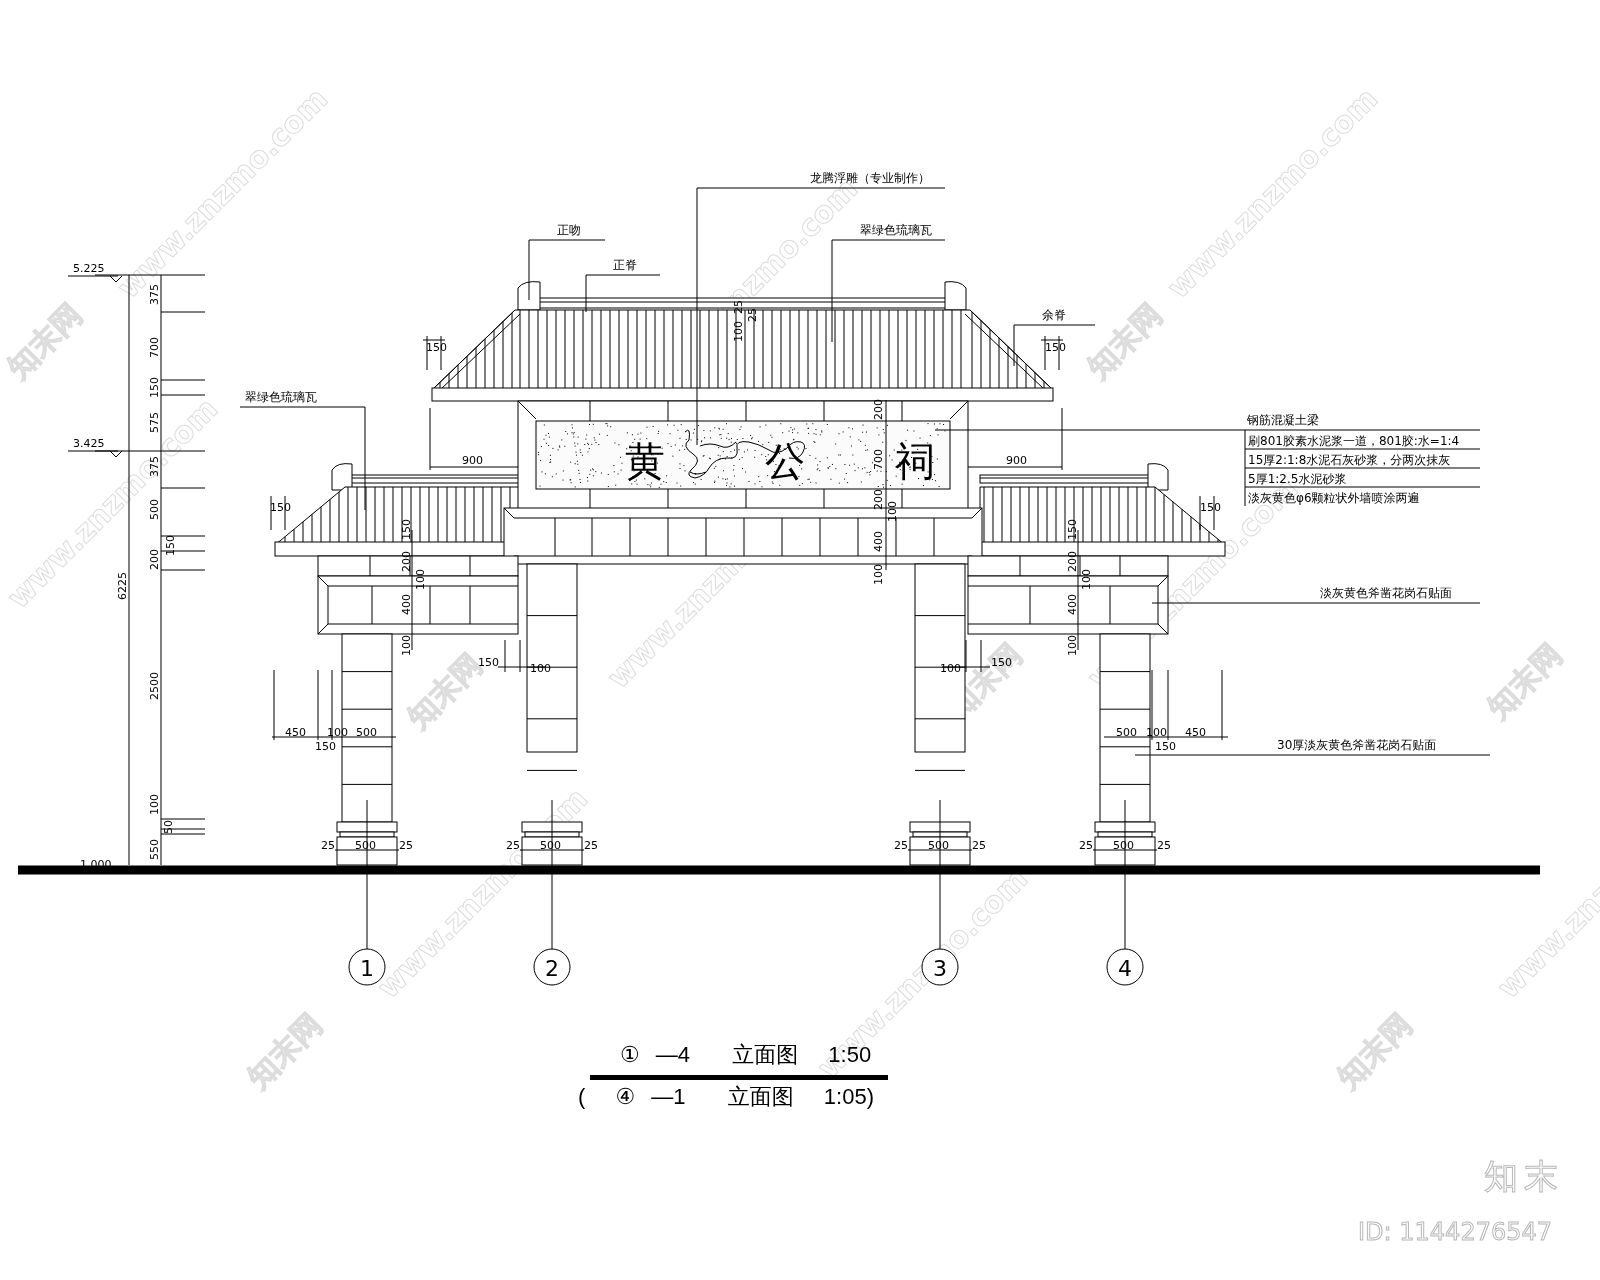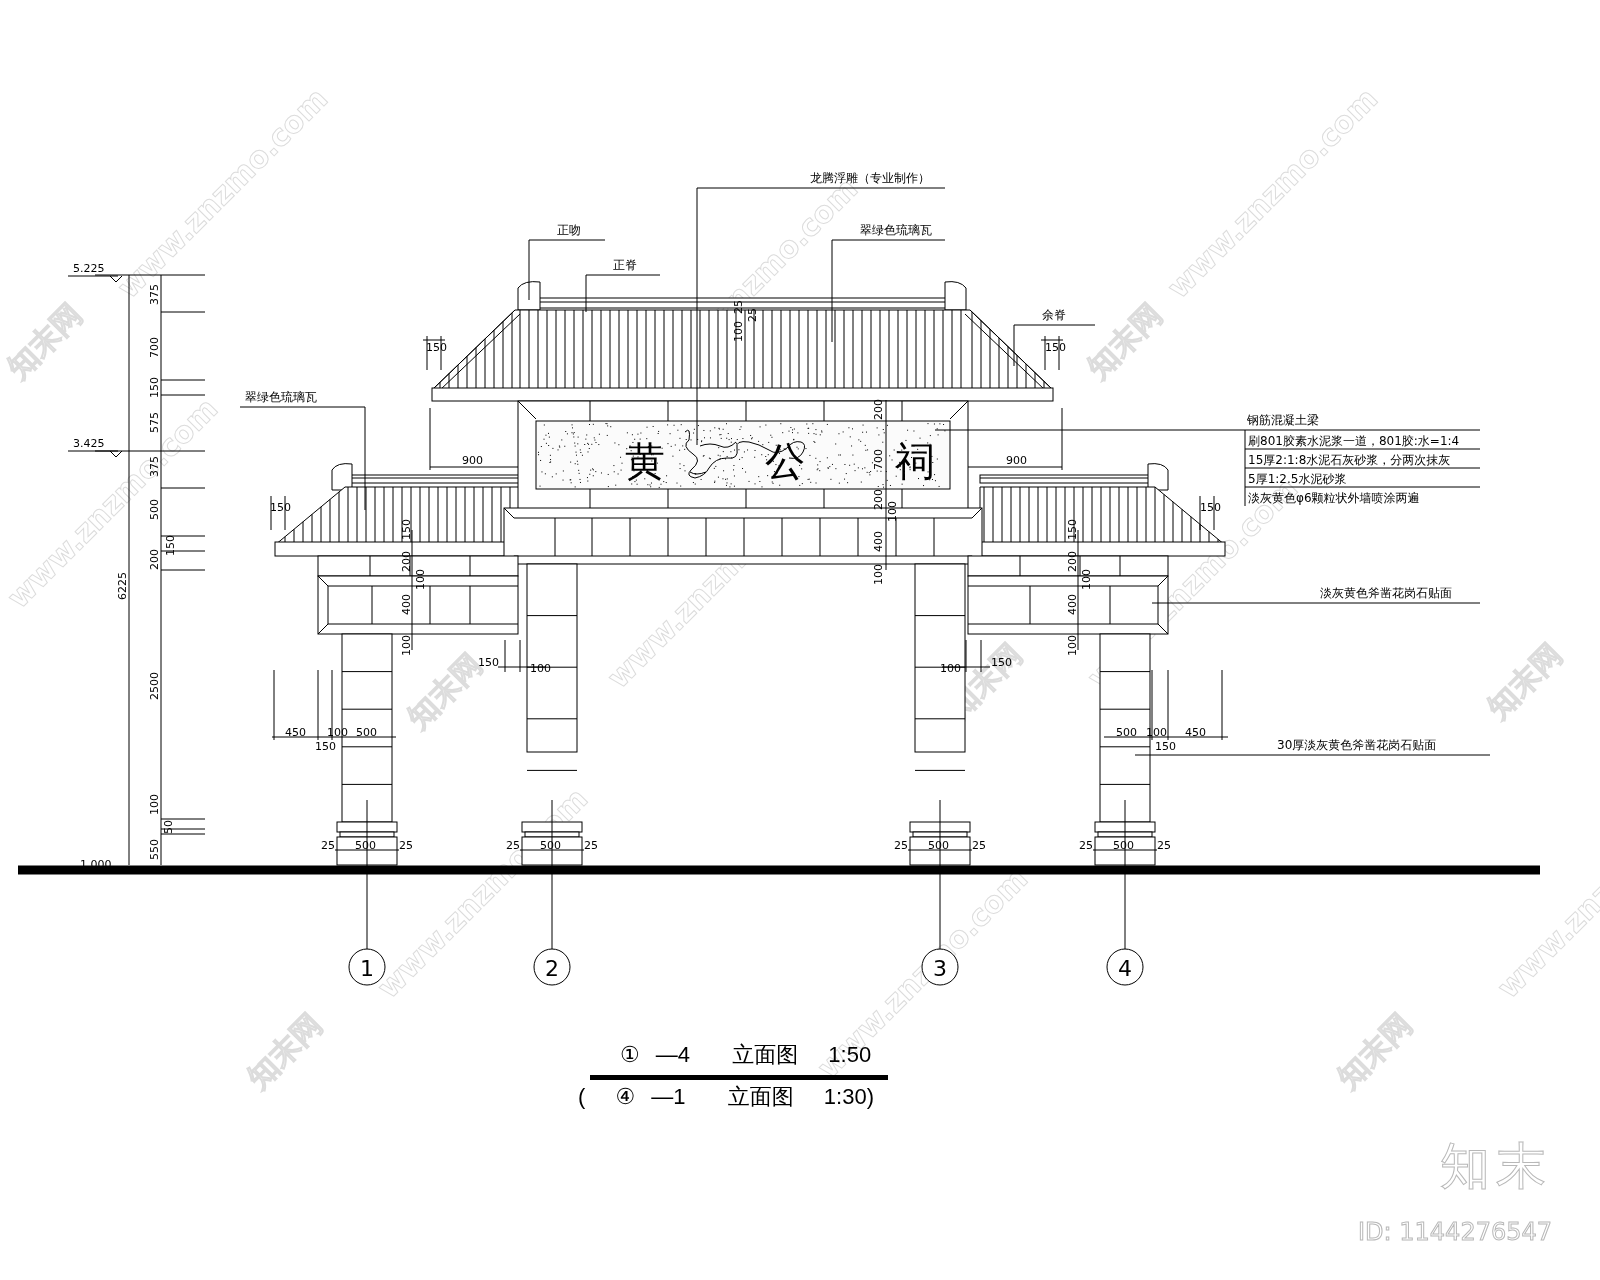--- a/index.html
+++ b/index.html
@@ -6,21 +6,21 @@
   body { width: 1600px; height: 1280px; position: relative; overflow: hidden;
          font-family: "DejaVu Sans", sans-serif; }
   #drawing { position: absolute; left: 0; top: 0; width: 1600px; height: 1280px; }
   svg text { font-family: "DejaVu Sans", sans-serif; fill: #000; }
   .dim { font-size: 11px; }
   .note { font-size: 12px; }
   .ln { stroke: #000; stroke-width: 1; fill: none; }
   .lnf { stroke: #000; stroke-width: 1; fill: #fff; }
   .thick { stroke: #000; stroke-width: 9; }
   .wm { font-size: 30px; fill: none; stroke: #dcdcdc; stroke-width: 1; font-weight: bold; }
-  .brand { position: absolute; right: 48px; bottom: 80px; font-size: 50px; color: transparent;
+  .brand { position: absolute; right: 36px; bottom: 80px; font-size: 34px; color: transparent;
            -webkit-text-stroke: 1px #b8b8b8; letter-spacing: 6px; }
   .brand-id { position: absolute; right: 48px; bottom: 34px; font-size: 24px; color: transparent;
               -webkit-text-stroke: 1px #b8b8b8; font-family: "DejaVu Sans", sans-serif; }
   .title-row { position: absolute; font-family: Liberation Sans, sans-serif; font-size: 22px; }
 </style>
 </head>
 <body>
 
 <svg id="drawing" viewBox="0 0 1600 1280" xmlns="http://www.w3.org/2000/svg">
 
@@ -921,17 +921,17 @@
   <span style="margin-left:10px">—</span><span>4</span>
   <span style="margin-left:36px">立面图</span>
   <span style="margin-left:24px">1:50</span>
 </div>
 <div style="position:absolute; left:590px; top:1075px; width:298px; height:5px; background:#000;"></div>
 <div class="title-row" style="left:578px; top:1082px;">
   <span>(</span>
   <span style="margin-left:24px">④</span>
   <span style="margin-left:10px">—</span><span>1</span>
   <span style="margin-left:36px">立面图</span>
-  <span style="margin-left:24px">1:30)</span>
+  <span style="margin-left:24px">1:05)</span>
 </div>
 
 <div class="brand">知末</div>
 <div class="brand-id">ID: 1144276547</div>
 
 </body></html>

